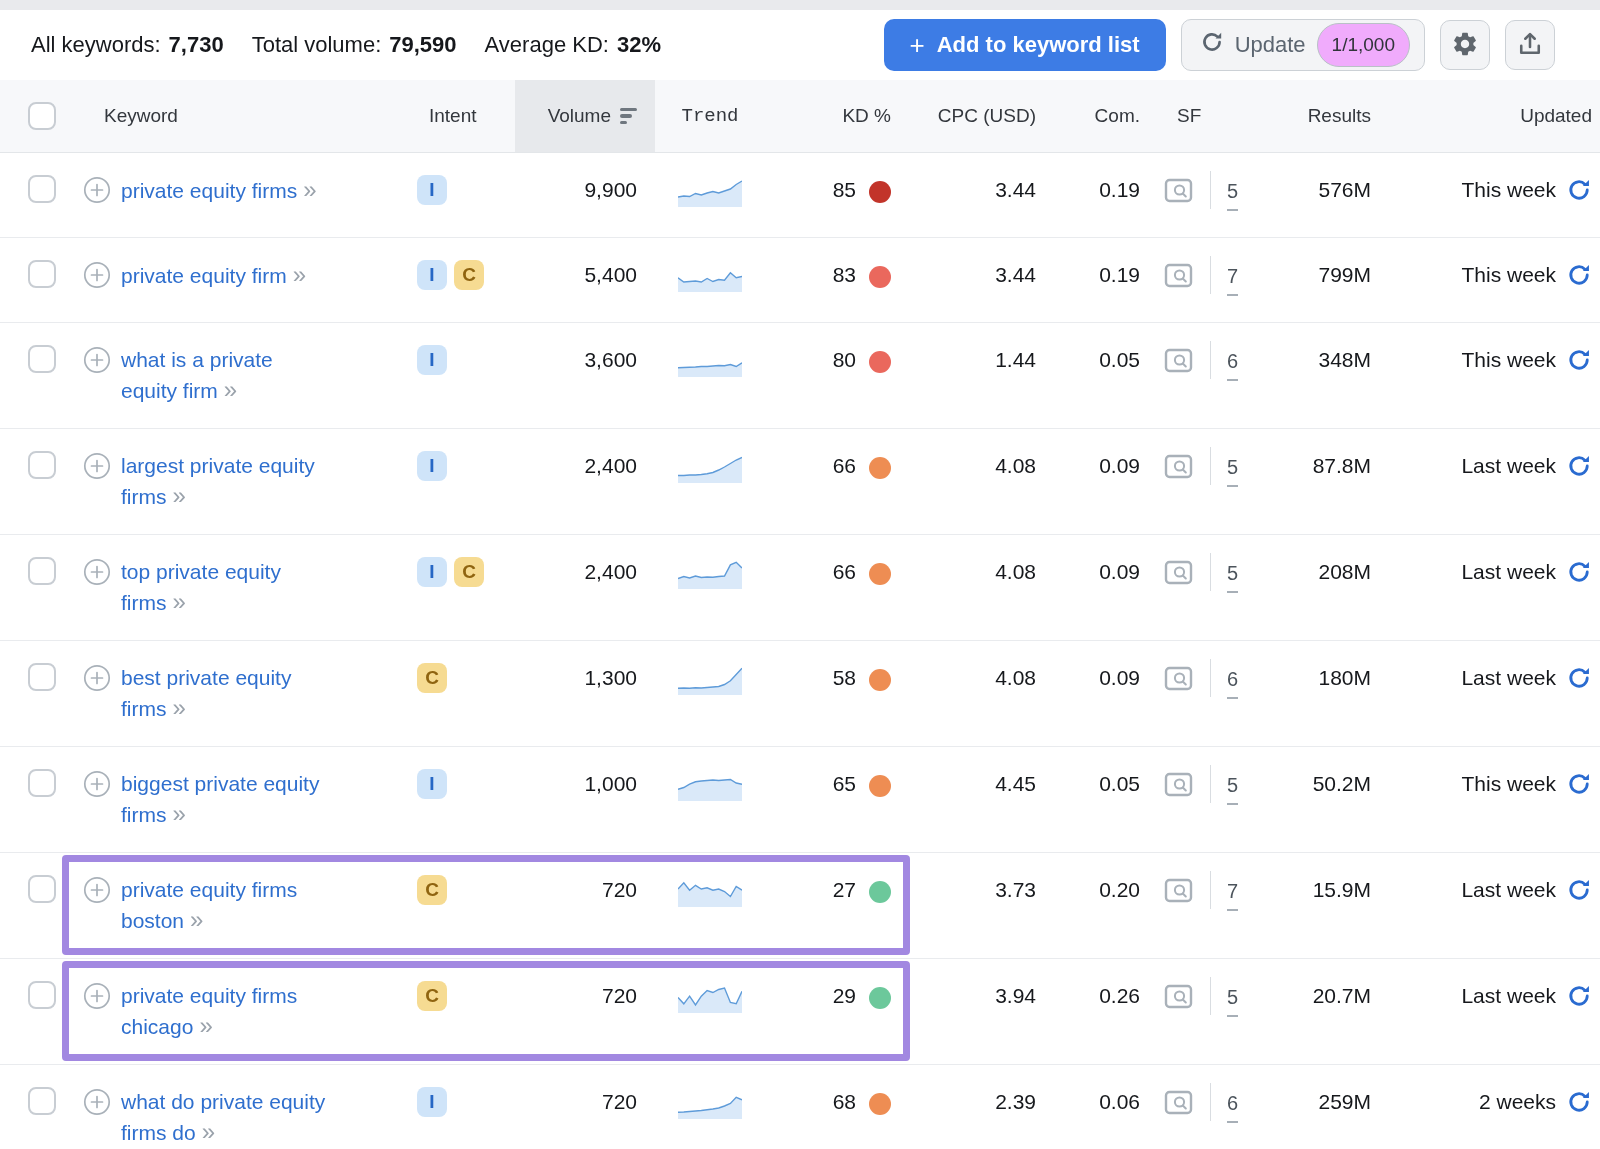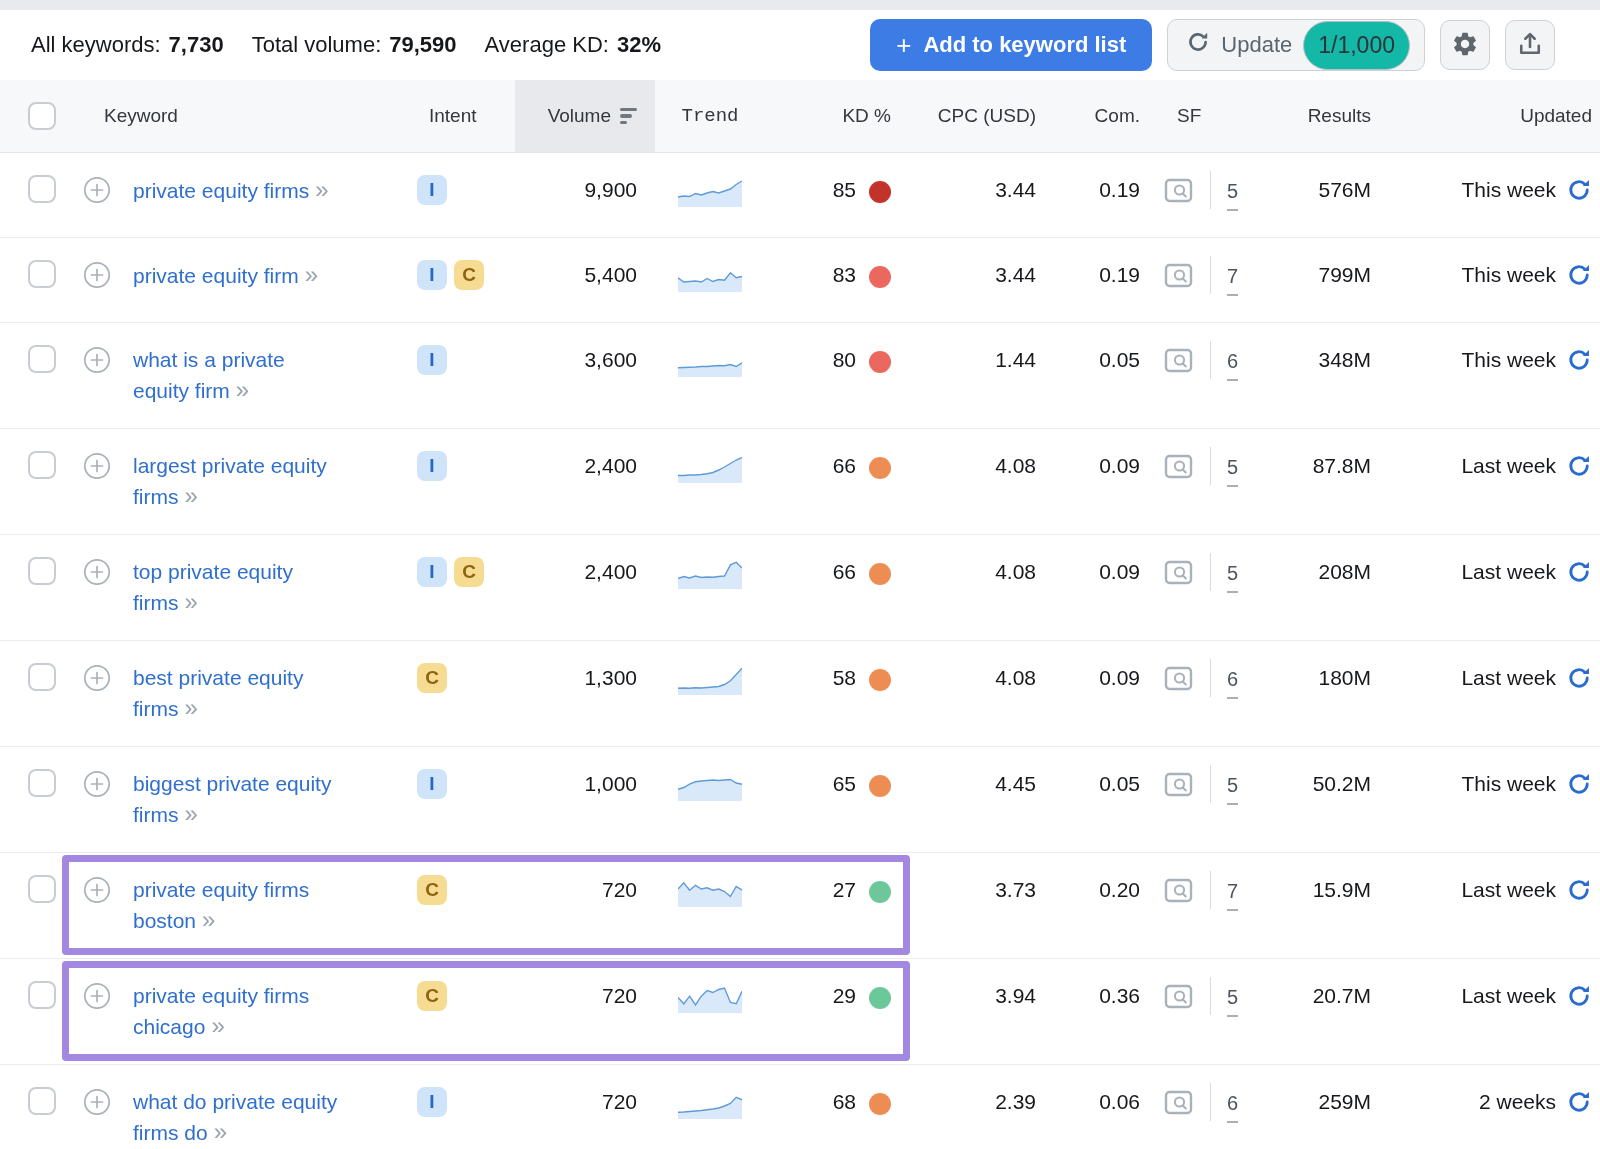--- a/index.html
+++ b/index.html
@@ -11,39 +11,39 @@
   .stat{white-space:nowrap;}
   .stat b{font-weight:700;margin-left:8px;}
   .actions{margin-left:auto;display:flex;align-items:center;gap:15px;}
   .btn-primary{display:flex;align-items:center;gap:12px;height:52px;padding:0 26px;border:none;
     background:#3d7ce5;color:#fff;font-size:22px;font-weight:700;border-radius:10px;cursor:pointer;
     font-family:inherit;}
   .btn-primary .plus{font-size:26px;font-weight:400;line-height:1;}
   .btn-update{display:flex;align-items:center;gap:11px;height:52px;padding:0 14px 0 18px;
     background:#f3f4f6;border:1px solid #ccd1d6;border-radius:10px;font-size:22px;color:#5b6570;
     cursor:pointer;font-family:inherit;}
-  .pill{background:#14b8a6;border:1px solid #b9c0c7;border-radius:999px;padding:10px 14px;
-    font-size:23px;color:#30343a;}
+  .pill{background:#f0abfc;border:1px solid #b9c0c7;border-radius:999px;padding:10px 14px;
+    font-size:19px;color:#30343a;}
   .btn-icon{width:50px;height:50px;display:flex;align-items:center;justify-content:center;
     background:#f3f4f6;border:1px solid #ccd1d6;border-radius:10px;cursor:pointer;}
   
   .tbl{--cols:64px 346px 105px 140px 110px 140px 140px 105px 135px 100px 215px;}
   .thead{display:grid;grid-template-columns:var(--cols);height:72px;background:#f7f8fa;
     border-bottom:1px solid #e3e6e9;font-size:19px;color:#33373d;}
   .thead .cell{display:flex;align-items:center;height:100%;}
   .row{display:grid;grid-template-columns:var(--cols);align-items:start;border-bottom:1px solid #e9ebee;
     padding:22px 0;position:relative;font-size:21px;line-height:30px;}
   .row.hl::before{content:"";position:absolute;left:62px;width:848px;top:2px;bottom:3px;
     border:7px solid #a288e1;border-radius:4px;pointer-events:none;box-sizing:border-box;}
   .cell{box-sizing:border-box;}
   .c-check{padding-left:28px;}
   .checkbox{display:block;width:28px;height:28px;background:#fff;border:2px solid #c8cdd3;
     border-radius:8px;box-sizing:border-box;cursor:pointer;}
   .thead .c-kw{padding-left:40px;}
-  .row .c-kw{display:flex;gap:22px;padding-left:19px;}
+  .row .c-kw{display:flex;gap:10px;padding-left:19px;}
   .plusicon{margin-top:1px;cursor:pointer;flex:0 0 auto;}
   .kwlink{color:#2f6fce;text-decoration:none;cursor:pointer;max-width:250px;}
   .kwtext{white-space:pre-line;}
   .arrows{color:#9aa2ab;font-size:24px;margin-left:6px;letter-spacing:-2px;cursor:pointer;}
   .thead .c-intent{padding-left:19px;}
   .row .c-intent{display:flex;gap:7px;padding-left:7px;}
   .badge{width:30px;height:30px;border-radius:8px;display:flex;align-items:center;justify-content:center;
     font-size:19px;font-weight:700;}
   .badge-I{background:#cfe4f9;color:#2667c5;}
   .badge-C{background:#f6db92;color:#8f6410;}
@@ -550,21 +550,21 @@
           <span><svg width="64" height="32" viewBox="0 0 64 32">
               <path d="M0,32 L0.0,16.5 L5.8,22.8 L11.6,15.2 L17.5,24.0 L23.3,15.2 L29.1,9.5 L34.9,11.5 L40.7,8.5 L46.5,7.0 L52.4,21.5 L58.2,22.8 L64.0,10.3 L64,32 Z" fill="#dae9f9"></path>
               <polyline points="0.0,16.5 5.8,22.8 11.6,15.2 17.5,24.0 23.3,15.2 29.1,9.5 34.9,11.5 40.7,8.5 46.5,7.0 52.4,21.5 58.2,22.8 64.0,10.3" fill="none" stroke="#5e9bd9" stroke-width="1.4"></polyline>
             </svg></span>
         </div>
         <div class="cell c-kd">
           <span>29</span>
           <span class="dot" style="background:#6cc89b"></span>
         </div>
         <div class="cell c-cpc">3.94</div>
-        <div class="cell c-com">0.36</div>
+        <div class="cell c-com">0.26</div>
         <div class="cell c-sf">
           <span class="sficon"><svg width="30" height="26" viewBox="0 0 30 26">
               <rect x="2" y="2" width="25" height="21" rx="3.5" fill="none" stroke="#a9b1b9" stroke-width="2.4"></rect>
               <circle cx="15.5" cy="12" r="4.6" fill="#fff" stroke="#a9b1b9" stroke-width="2"></circle>
               <path d="M18.8 15.5l3 3" stroke="#a9b1b9" stroke-width="2" stroke-linecap="round"></path>
             </svg></span>
           <span class="sfdiv"></span>
           <span class="sfnum">5</span>
         </div>
         <div class="cell c-results">20.7M</div>

